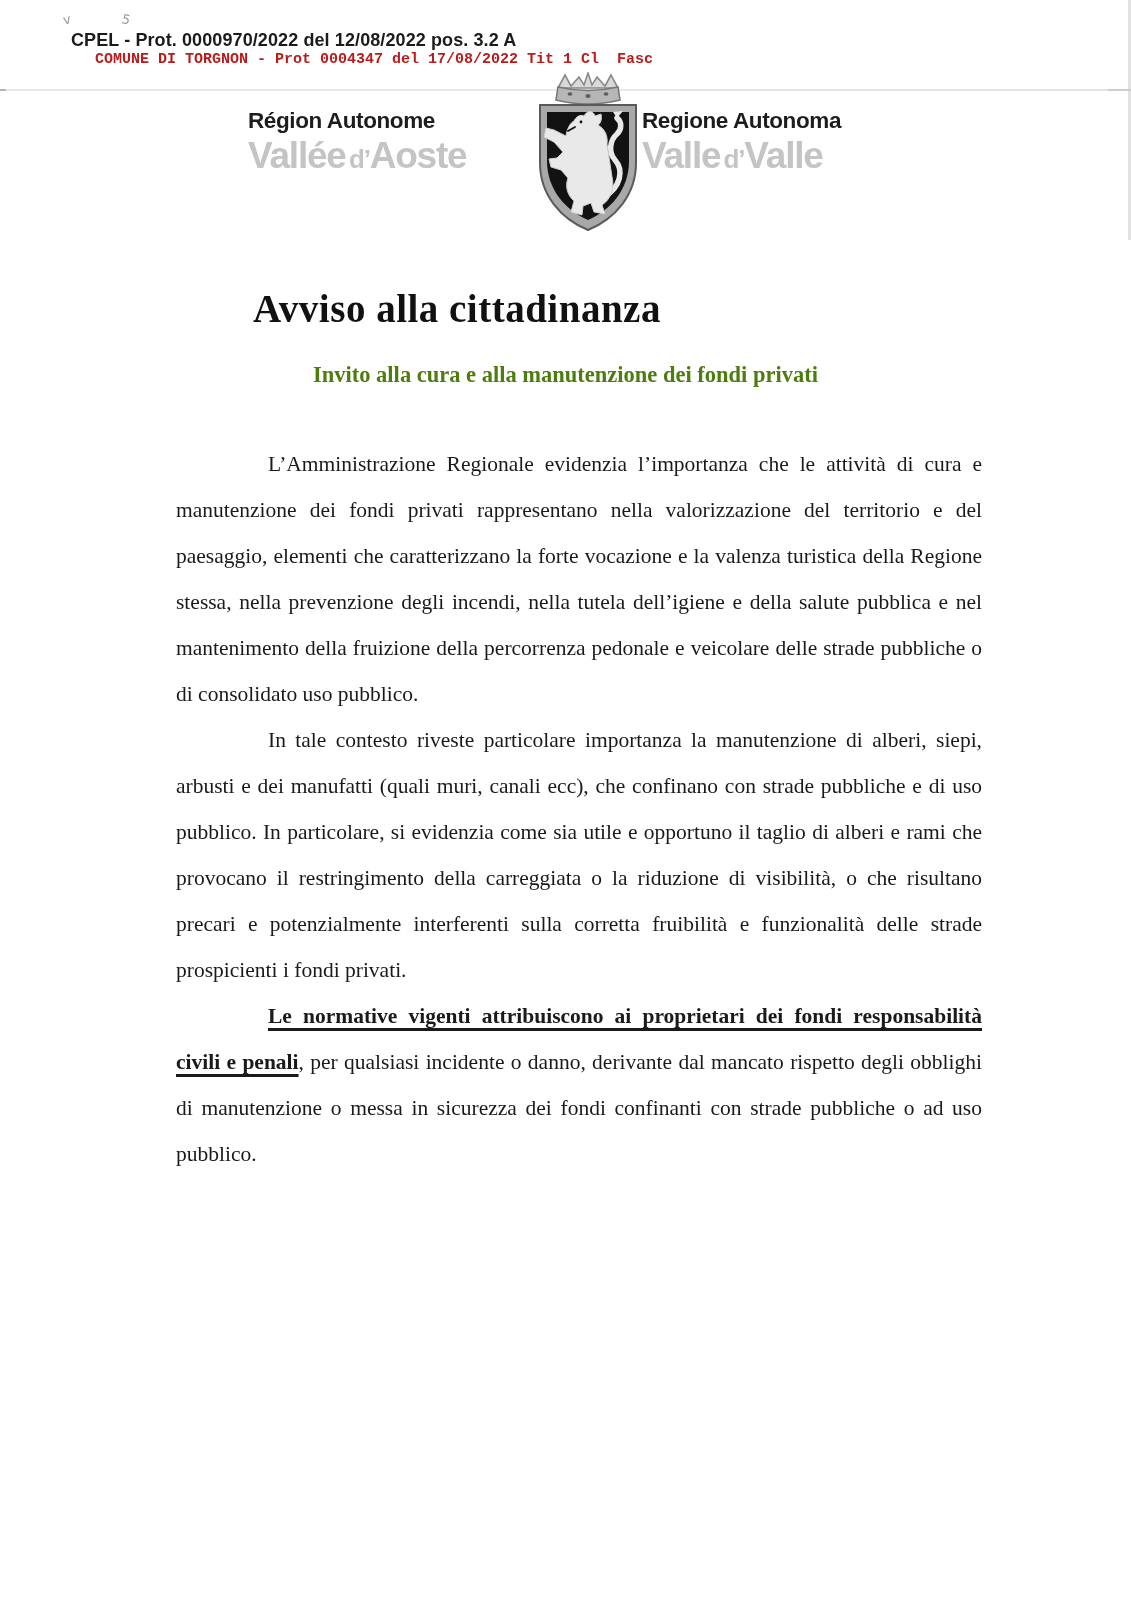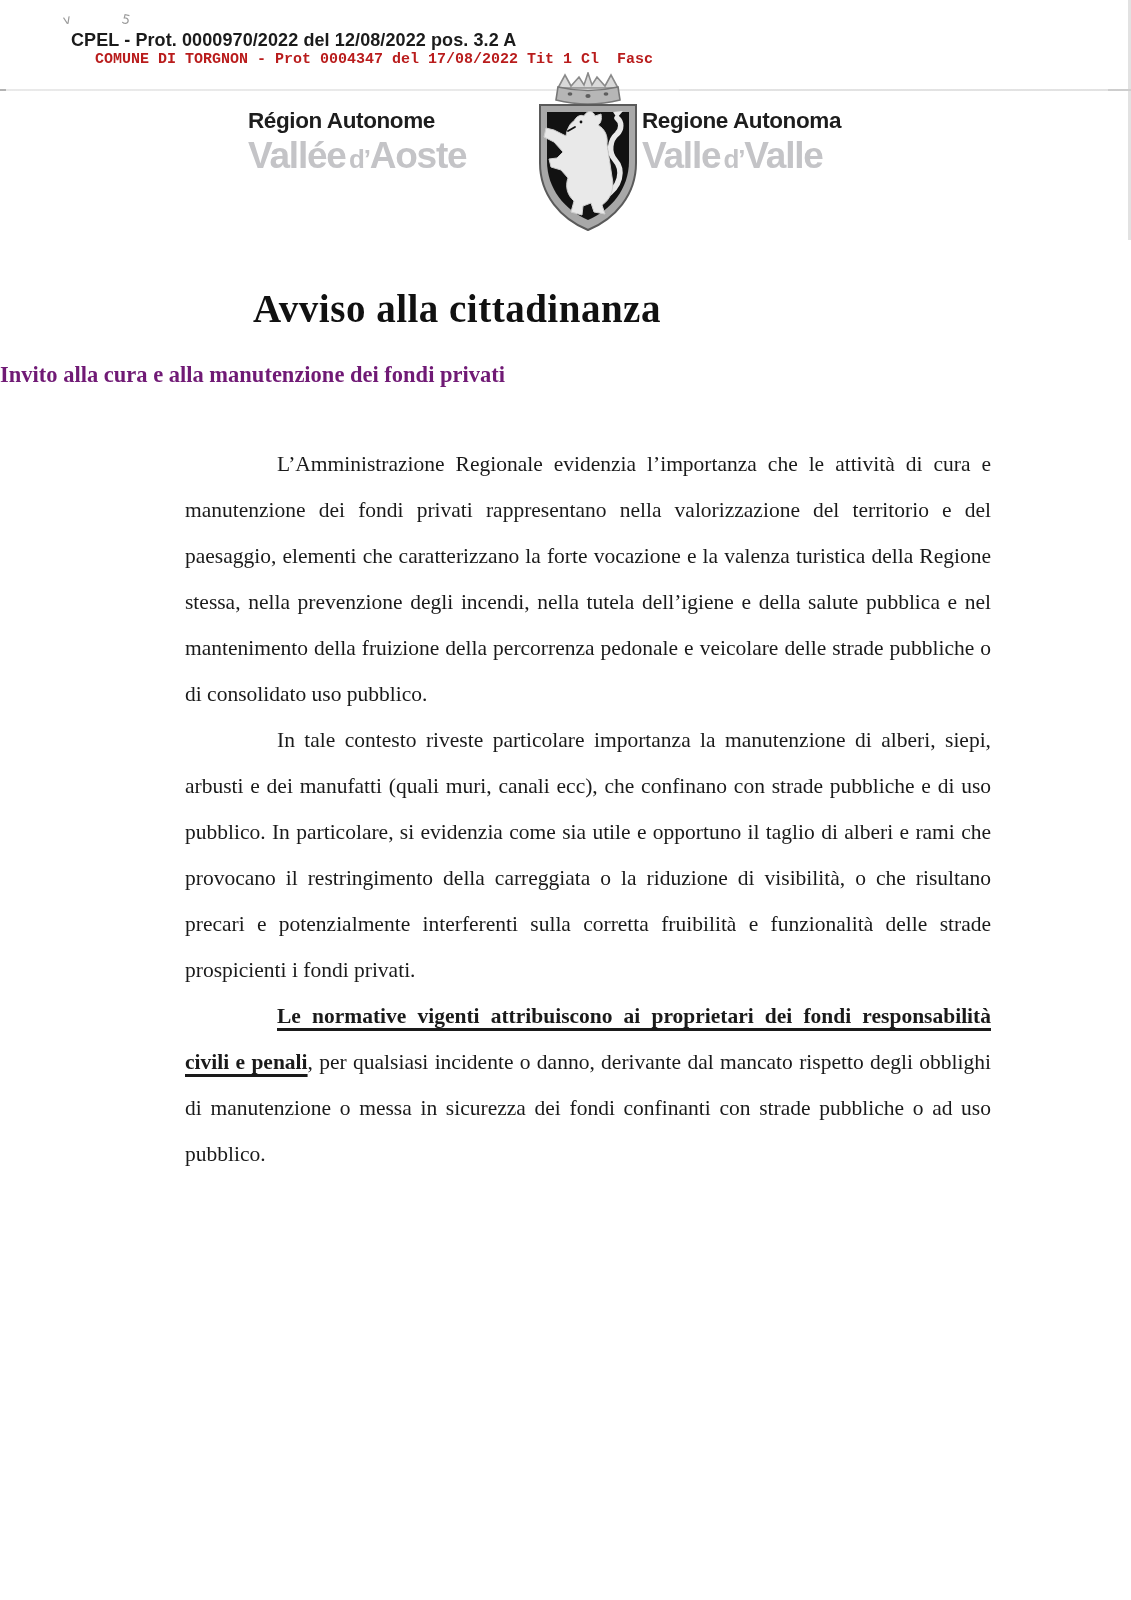--- a/index.html
+++ b/index.html
@@ -42,25 +42,25 @@
   }
   .hdr-line2 .big{font-size:37px;}
   .hdr-line2 .small{font-size:26px;}
   .coa{position:absolute;left:518px;top:72px;width:140px;height:162px;z-index:2;}
   
   .title{
     position:absolute;left:0;top:286px;width:914px;text-align:center;
     font-size:39px;font-weight:bold;letter-spacing:.5px;color:#111;
   }
   .subtitle{
-    position:absolute;left:0;top:362px;width:1131px;
-    font-size:22.5px;font-weight:bold;color:#701a75;
+    position:absolute;left:0;top:362px;width:1131px;text-align:center;
+    font-size:22.5px;font-weight:bold;color:#4d7c0f;
   }
   .body-text{
-    position:absolute;left:185px;top:441px;width:806px;
+    position:absolute;left:176px;top:441px;width:806px;
     font-size:21.5px;line-height:46px;color:#1a1a1a;
   }
   .body-text p{margin:0;text-align:justify;text-indent:92px;}
   .lead-bold{
     font-weight:bold;text-decoration:underline;
     text-decoration-thickness:2.5px;text-underline-offset:5px;
   }
 </style>
 </head>
 <body>

